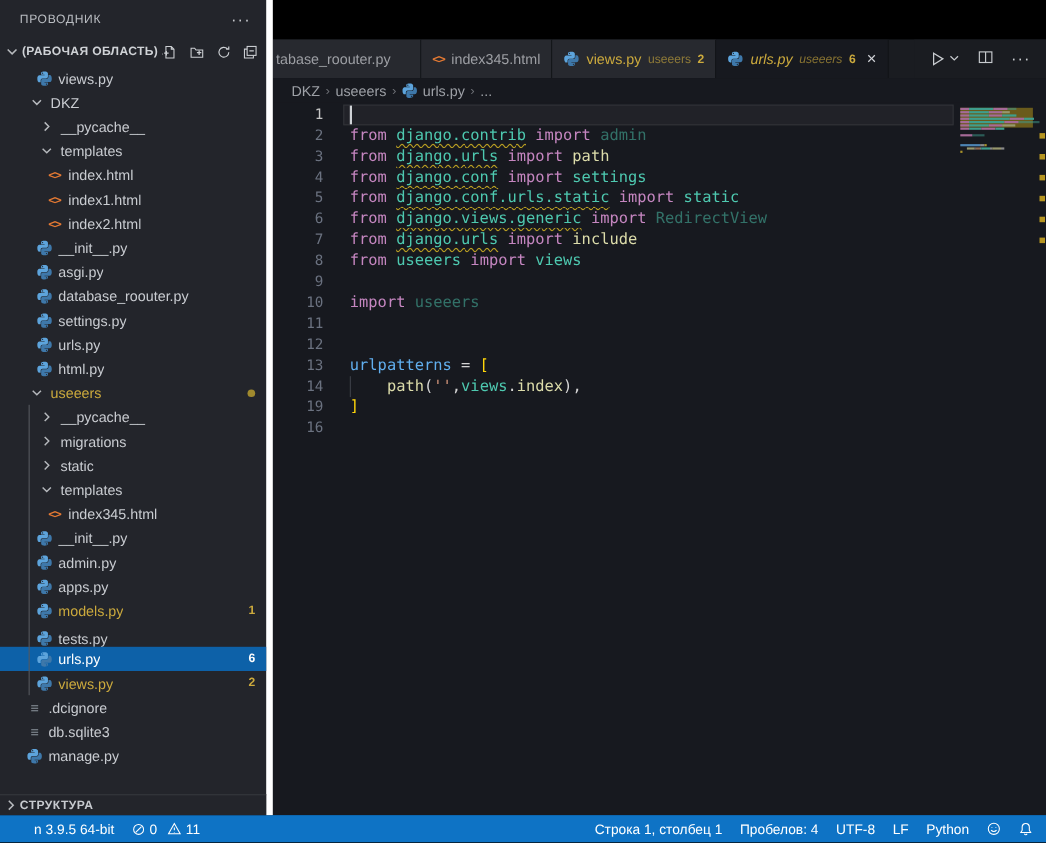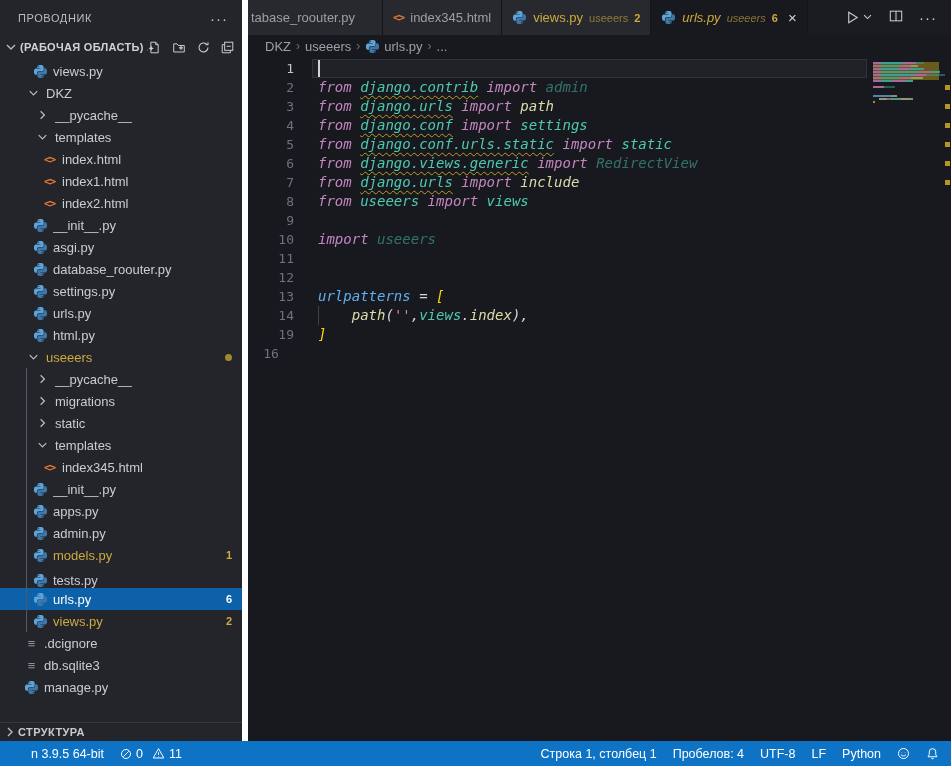--- a/index.html
+++ b/index.html
@@ -40,42 +40,42 @@
   .trow .dot{margin-left:auto;width:7px;height:7px;border-radius:50%;background:#a08a2e;}
   .tw svg{transition:none;}
   .tw.open svg{transform:rotate(90deg);}
   .guide{position:absolute;width:1px;background:#55585f;left:26px;}
   .ic-html{color:#e37933;font-weight:700;font-size:11px;letter-spacing:-1px;font-family:"DejaVu Sans Mono",monospace;}
   .ic-gen{color:#8a939c;font-size:13px;}
   .outline-header{position:absolute;left:0;right:0;bottom:0;height:19px;border-top:1px solid #36383e;display:flex;align-items:center;font-size:11px;font-weight:700;letter-spacing:.4px;color:#c7cacf;background:var(--bg-sidebar);padding-left:2px;}
   .outline-header .tw{width:16px;display:inline-flex;justify-content:center;}
 
   
-  .editor{flex:1;display:flex;flex-direction:column;min-width:0;background:var(--bg-editor);}
+  .editor{flex:1;display:flex;flex-direction:column;min-width:0;background:var(--bg-editor);margin-top:36px;}
   .tabbar{height:35px;background:var(--bg-tabstrip);display:flex;align-items:stretch;flex-shrink:0;}
   .tab{display:flex;align-items:center;gap:6px;padding:0 10px;background:var(--bg-tab-inactive);border-right:1px solid #121418;font-size:13px;color:#9d9fa4;cursor:pointer;white-space:nowrap;}
   .tab.cut{width:135px;padding-left:3px;overflow:hidden;}
   .tab.active{background:var(--bg-editor);}
   .tab .tlabel.mod{color:var(--yellow);}
   .tab.italic .tlabel,.tab.italic .tdesc{font-style:italic;}
   .tab .tdesc{font-size:11px;color:var(--yellow);opacity:.62;}
   .tab .tbadge{font-size:11px;font-weight:700;color:var(--yellow);}
   .tab .tclose{color:#d2d4d8;font-size:15px;margin-left:4px;line-height:1;}
   .tab-actions{margin-left:auto;display:flex;align-items:center;gap:16px;padding:0 14px;color:#c8cbcf;background:var(--bg-tabstrip);}
   .run-group{display:flex;align-items:center;gap:2px;}
   .breadcrumbs{height:22px;display:flex;align-items:center;gap:5px;padding-left:17px;font-size:13px;color:#9da0a6;background:var(--bg-editor);flex-shrink:0;}
   .breadcrumbs .sep{color:#6d7076;font-size:12px;}
   .bc-item{display:flex;align-items:center;gap:4px;cursor:pointer;}
 
   
   .code-wrap{flex:1;position:relative;overflow:hidden;font-family:"DejaVu Sans Mono",monospace;font-size:14px;}
   .cur-line{position:absolute;left:64px;right:84px;height:19px;background:rgba(255,255,255,.045);border:1px solid rgba(255,255,255,.08);}
   .ln{position:absolute;width:46px;text-align:right;color:#6b7280;font-size:13px;line-height:19px;}
   .ln.cur{color:#c6c6c6;}
-  .cline{position:absolute;left:70px;height:19px;line-height:19px;white-space:pre;font-style:italic;}
+  .cline{position:absolute;left:70px;height:19px;line-height:19px;white-space:pre;}
   .cursor{position:absolute;width:2px;height:17px;background:#cfd2d6;}
   .iguide{position:absolute;width:1px;background:#3c4048;}
   .tk-kw{color:#c586c0;}
   .tk-mod{color:#4ec9b0;}
   .tk-fn{color:#dcdcaa;}
   .tk-pl{color:#d4d4d4;}
   .tk-str{color:#ce9178;}
   .tk-gold{color:#ffd60a;}
   .tk-blue{color:#61afef;}
   .dim{opacity:.5;}
@@ -302,30 +302,30 @@
             </span>
             <span class="lbl">__init__.py</span>
           </div>
           <div class="trow" style="padding-left: 33px;">
             <span class="lead">
               <svg width="15" height="15" viewBox="0 0 32 32">
                 <path fill="#5da4dc" d="M15.9 2c-7 0-6.5 3.1-6.5 3.1V8.4h6.7v1H6.6S2 8.8 2 16c0 7.3 4 7 4 7h2.4v-3.4s-.1-4 3.9-4h6.6s3.7.1 3.7-3.6V6S23 2 15.9 2zm-3.7 2.1a1.2 1.2 0 1 1 0 2.4 1.2 1.2 0 0 1 0-2.4z"></path>
                 <path fill="#3e78aa" d="M16.1 30c7 0 6.5-3.1 6.5-3.1v-3.3h-6.7v-1h9.5s4.6.6 4.6-6.6c0-7.3-4-7-4-7h-2.4v3.4s.1 4-3.9 4h-6.6s-3.7-.1-3.7 3.6V26S9 30 16.1 30zm3.7-2.1a1.2 1.2 0 1 1 0-2.4 1.2 1.2 0 0 1 0 2.4z"></path>
               </svg>
             </span>
+            <span class="lbl">admin.py</span>
+          </div>
+          <div class="trow" style="padding-left: 33px;">
+            <span class="lead">
+              <svg width="15" height="15" viewBox="0 0 32 32">
+                <path fill="#5da4dc" d="M15.9 2c-7 0-6.5 3.1-6.5 3.1V8.4h6.7v1H6.6S2 8.8 2 16c0 7.3 4 7 4 7h2.4v-3.4s-.1-4 3.9-4h6.6s3.7.1 3.7-3.6V6S23 2 15.9 2zm-3.7 2.1a1.2 1.2 0 1 1 0 2.4 1.2 1.2 0 0 1 0-2.4z"></path>
+                <path fill="#3e78aa" d="M16.1 30c7 0 6.5-3.1 6.5-3.1v-3.3h-6.7v-1h9.5s4.6.6 4.6-6.6c0-7.3-4-7-4-7h-2.4v3.4s.1 4-3.9 4h-6.6s-3.7-.1-3.7 3.6V26S9 30 16.1 30zm3.7-2.1a1.2 1.2 0 1 1 0-2.4 1.2 1.2 0 0 1 0 2.4z"></path>
+              </svg>
+            </span>
             <span class="lbl">apps.py</span>
-          </div>
-          <div class="trow" style="padding-left: 33px;">
-            <span class="lead">
-              <svg width="15" height="15" viewBox="0 0 32 32">
-                <path fill="#5da4dc" d="M15.9 2c-7 0-6.5 3.1-6.5 3.1V8.4h6.7v1H6.6S2 8.8 2 16c0 7.3 4 7 4 7h2.4v-3.4s-.1-4 3.9-4h6.6s3.7.1 3.7-3.6V6S23 2 15.9 2zm-3.7 2.1a1.2 1.2 0 1 1 0 2.4 1.2 1.2 0 0 1 0-2.4z"></path>
-                <path fill="#3e78aa" d="M16.1 30c7 0 6.5-3.1 6.5-3.1v-3.3h-6.7v-1h9.5s4.6.6 4.6-6.6c0-7.3-4-7-4-7h-2.4v3.4s.1 4-3.9 4h-6.6s-3.7-.1-3.7 3.6V26S9 30 16.1 30zm3.7-2.1a1.2 1.2 0 1 1 0-2.4 1.2 1.2 0 0 1 0 2.4z"></path>
-              </svg>
-            </span>
-            <span class="lbl">admin.py</span>
           </div>
           <div class="trow" style="padding-left: 33px;">
             <span class="lead">
               <svg width="15" height="15" viewBox="0 0 32 32">
                 <path fill="#5da4dc" d="M15.9 2c-7 0-6.5 3.1-6.5 3.1V8.4h6.7v1H6.6S2 8.8 2 16c0 7.3 4 7 4 7h2.4v-3.4s-.1-4 3.9-4h6.6s3.7.1 3.7-3.6V6S23 2 15.9 2zm-3.7 2.1a1.2 1.2 0 1 1 0 2.4 1.2 1.2 0 0 1 0-2.4z"></path>
                 <path fill="#3e78aa" d="M16.1 30c7 0 6.5-3.1 6.5-3.1v-3.3h-6.7v-1h9.5s4.6.6 4.6-6.6c0-7.3-4-7-4-7h-2.4v3.4s.1 4-3.9 4h-6.6s-3.7-.1-3.7 3.6V26S9 30 16.1 30zm3.7-2.1a1.2 1.2 0 1 1 0-2.4 1.2 1.2 0 0 1 0 2.4z"></path>
               </svg>
             </span>
             <span class="lbl mod">models.py</span>
             <span class="badge">1</span>
@@ -490,21 +490,21 @@
           <div class="ln" style="top: 192px;">11</div>
           <div class="cline" style="top: 192px;"></div>
           <div class="ln" style="top: 211px;">12</div>
           <div class="cline" style="top: 211px;"></div>
           <div class="ln" style="top: 230px;">13</div>
           <div class="cline" style="top: 230px;"><span class="tk-blue">urlpatterns</span><span class="tk-pl"> = </span><span class="tk-gold">[</span></div>
           <div class="ln" style="top: 249px;">14</div>
           <div class="cline" style="top: 249px;"><span class="tk-pl">    </span><span class="tk-fn">path</span><span class="tk-pl">(</span><span class="tk-str">''</span><span class="tk-pl">,</span><span class="tk-mod">views</span><span class="tk-pl">.</span><span class="tk-fn">index</span><span class="tk-pl">),</span></div>
           <div class="ln" style="top: 268px;">19</div>
           <div class="cline" style="top: 268px;"><span class="tk-gold">]</span></div>
-          <div class="ln" style="top: 287px; text-align: center;">16</div>
+          <div class="ln" style="top: 287px;">16</div>
           <div class="cline" style="top: 287px;"></div>
           <div class="iguide" style="left: 70px; top: 249px; height: 19px;"></div>
           <div class="cursor" style="left: 70px; top: 3px;"></div>
           <div class="minimap">
             <div class="mm-blob" style="top: 3px; left: 0px; width: 66px; height: 18px;"></div>
             <div class="mm-line" style="top: 3px; left: 0px;">
               <span class="mm-seg" style="width: 8px; background: rgb(165, 106, 151);"></span>
               <span class="mm-seg" style="width: 22.4px; background: rgb(63, 158, 141);"></span>
               <span class="mm-seg" style="width: 12.8px; background: rgb(165, 106, 151);"></span>
               <span class="mm-seg" style="width: 8px; background: rgb(63, 158, 141); opacity: 0.5;"></span>

